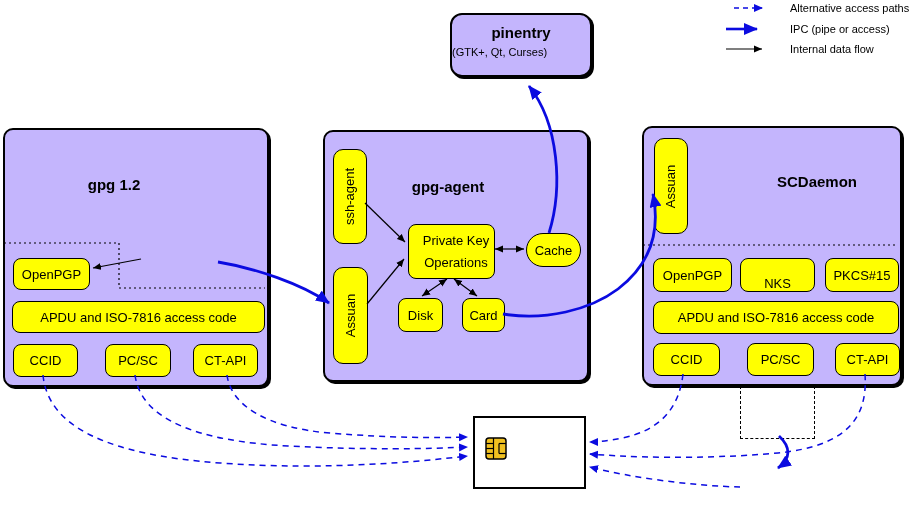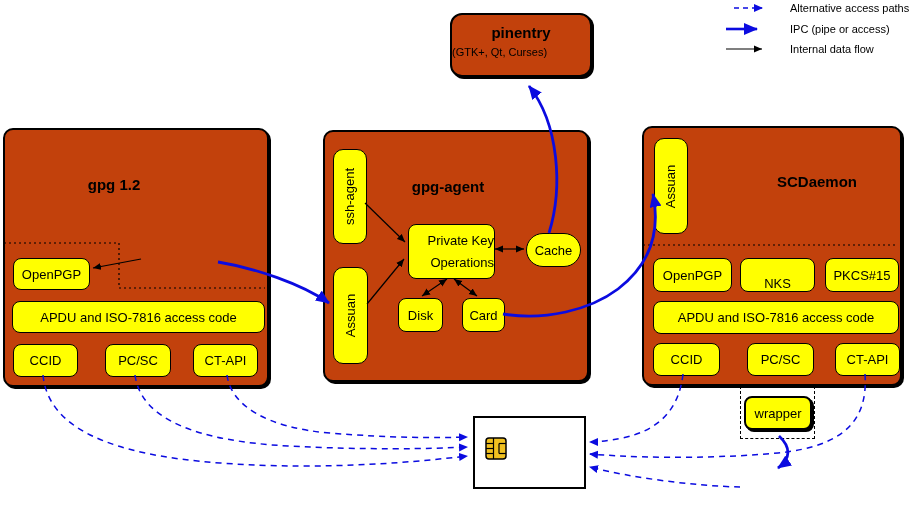--- a/index.html
+++ b/index.html
@@ -1,27 +1,27 @@
 <!DOCTYPE html>
 <html><head>
 <meta charset="utf-8">
 <style>
   html,body{margin:0;padding:0;background:#fff;}
   #canvas{position:relative;width:914px;height:508px;background:#ffffff;overflow:hidden;
           font-family:"Liberation Sans",sans-serif;color:#000;}
-  .bigbox{position:absolute;background:#c2410c;border:2px solid #000;border-radius:10px;
+  .bigbox{position:absolute;background:#c4b5fd;border:2px solid #000;border-radius:10px;
           box-shadow:2px 2px 0 #000;}
   .node{position:absolute;background:#ffff00;border:1px solid #000;border-radius:8px;
         display:flex;align-items:center;justify-content:center;font-size:13px;}
   .node.shadowed{border-width:2px;box-shadow:2px 2px 0 #000;}
   .title{position:absolute;transform:translateX(-50%);white-space:nowrap;
          font-size:15px;font-weight:bold;}
   .vbox{flex-direction:column;}
   .vtext{transform:rotate(-90deg);white-space:nowrap;font-size:13px;}
-  .pko-text{font-size:13px;line-height:22px;text-align:right;width:100%;padding-left:9px;box-sizing:border-box;}
+  .pko-text{font-size:13px;line-height:22px;text-align:center;width:100%;padding-left:9px;box-sizing:border-box;}
   .legend-label{position:absolute;font-size:11px;white-space:nowrap;}
   .dashed-rect{position:absolute;border:1px dashed #000;background:transparent;}
   #smartcard{position:absolute;background:#ffffff;border:2px solid #000;}
   #overlay{position:absolute;left:0;top:0;pointer-events:none;}
   .pin-title{font-size:15px;font-weight:bold;margin-top:9px;text-align:center;}
   .pin-sub{font-size:11px;text-align:left;margin-top:5px;}
 </style>
 </head>
 <body>
 
@@ -95,23 +95,20 @@
     <span>CCID</span>
     </div>
   <div class="node" style="left:747px;top:343px;width:65px;height:31px;">
     <span>PC/SC</span>
     </div>
   <div class="node" style="left:835px;top:343px;width:63px;height:31px;">
     <span>CT-API</span>
     </div>
 
   <div class="dashed-rect" style="left:740px;top:386px;width:73px;height:51px;"></div>
-  <div class="node shadowed" style="left:744px;top:396px;width:64px;height:30px;">
-    <span>wrapper</span>
-    </div>
 
   <div id="smartcard" style="left:473px;top:416px;width:109px;height:69px;">
     <svg width="26" height="26" style="position:absolute;left:10px;top:19px;">
       <rect x="1" y="1" width="20" height="21" rx="3" fill="#f0c020" stroke="#000" stroke-width="1.5"></rect>
       <line x1="8.5" y1="1" x2="8.5" y2="22" stroke="#000" stroke-width="1.2"></line>
       <line x1="1" y1="6.5" x2="8.5" y2="6.5" stroke="#000" stroke-width="1.2"></line>
       <line x1="1" y1="11.5" x2="8.5" y2="11.5" stroke="#000" stroke-width="1.2"></line>
       <line x1="1" y1="16.5" x2="8.5" y2="16.5" stroke="#000" stroke-width="1.2"></line>
       <line x1="14" y1="6.5" x2="21" y2="6.5" stroke="#000" stroke-width="1.2"></line>
       <line x1="14" y1="16.5" x2="21" y2="16.5" stroke="#000" stroke-width="1.2"></line>

